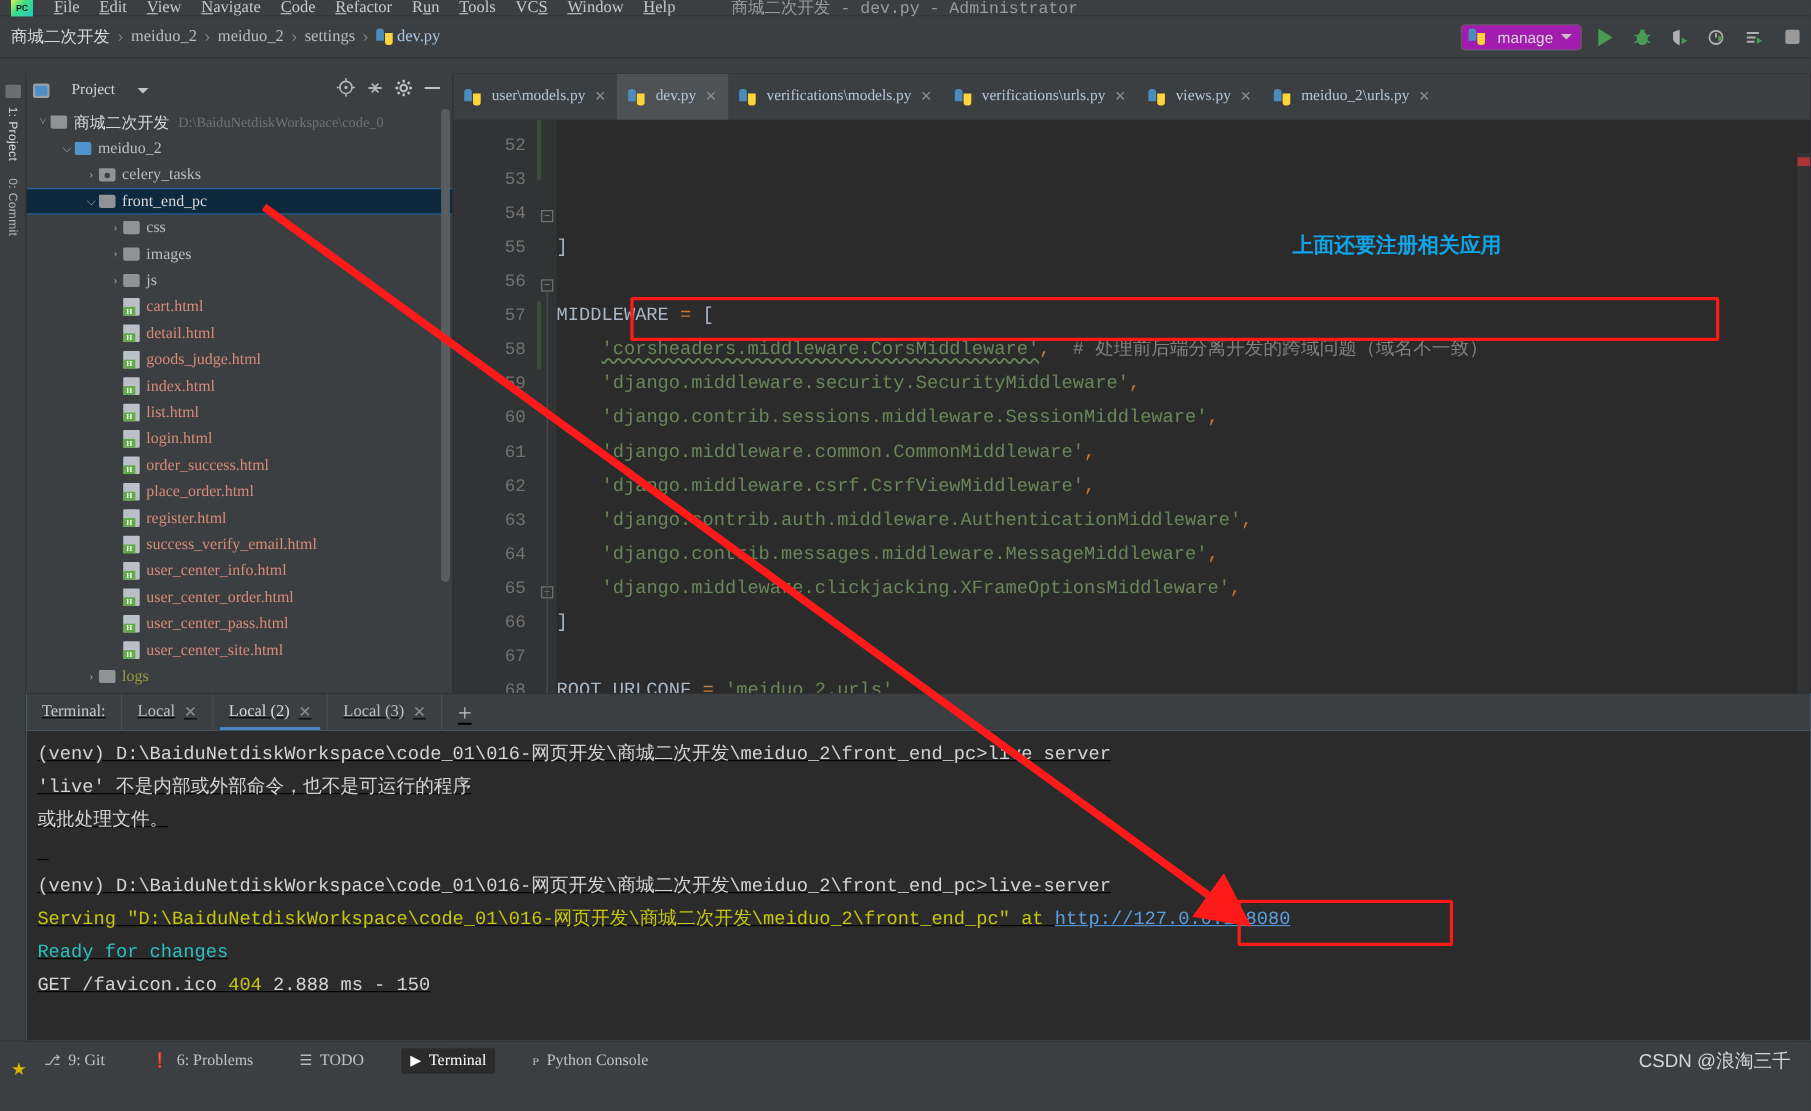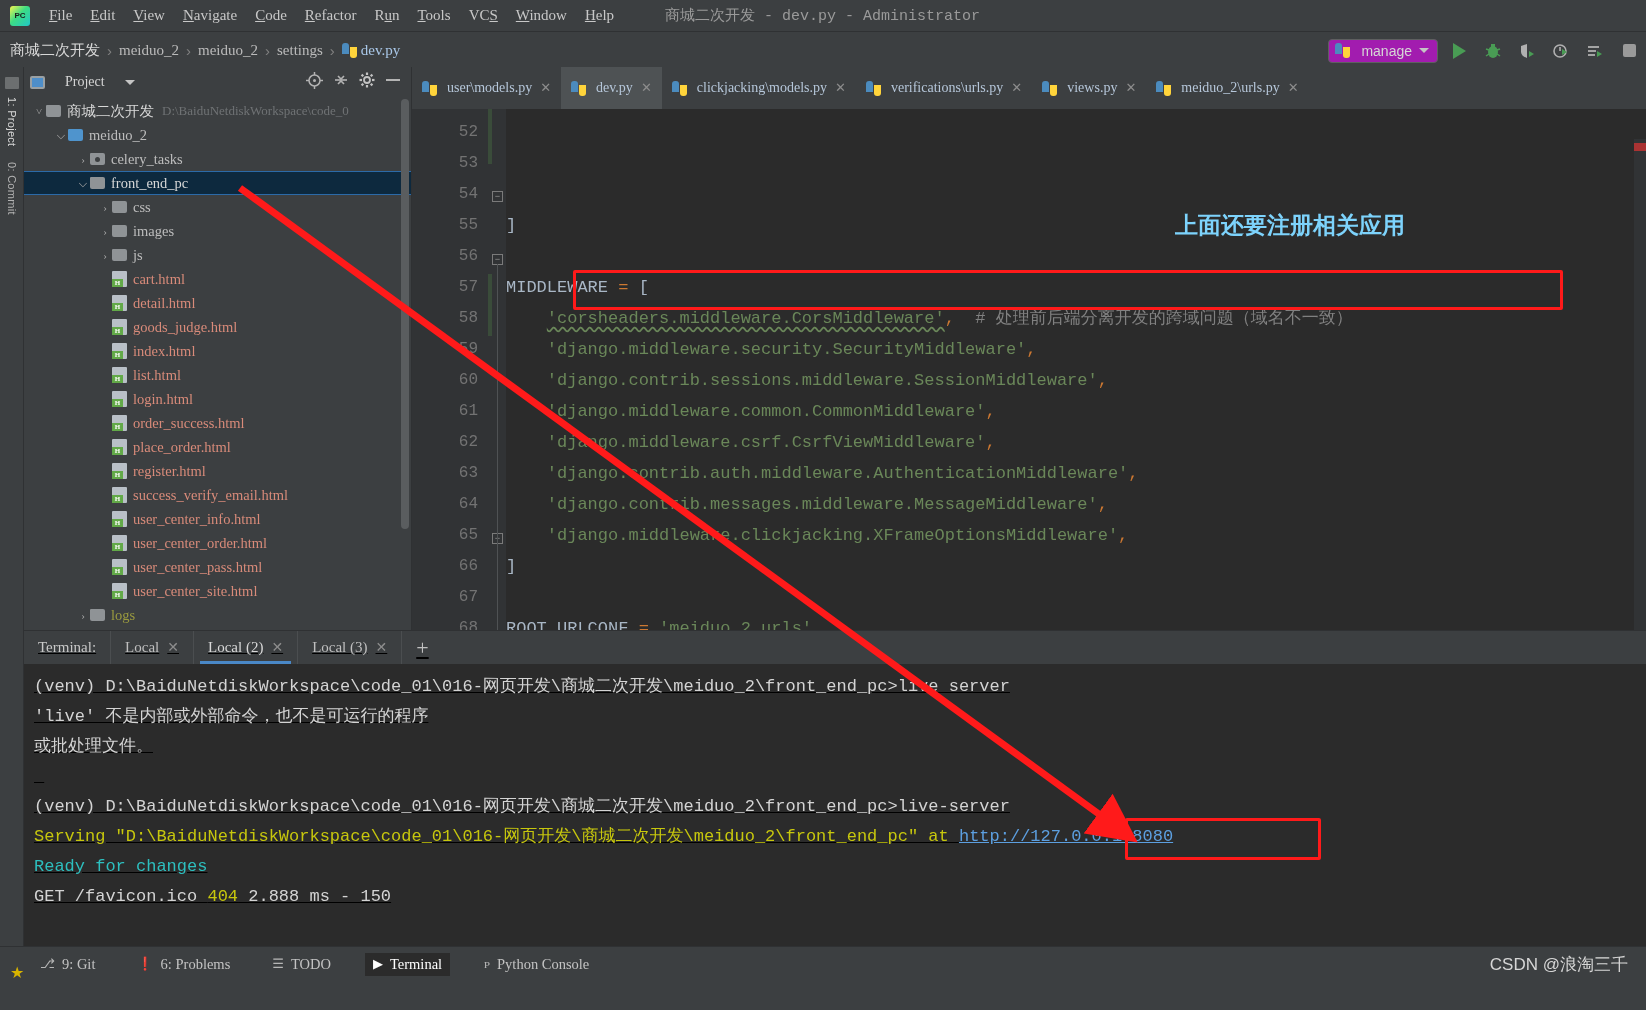--- a/index.html
+++ b/index.html
@@ -6,21 +6,21 @@
   html, body {
     width: 1646px; height: 1010px;
     background: #3c3f41;
     font-family: "Liberation Sans", sans-serif;
     overflow: hidden;
   }
   .app { position: relative; width: 1646px; height: 1010px; }
 
   
   .menubar {
-    height: 32px; background: #3c3f41;
+    height: 15px; background: #3c3f41;
     display: flex; align-items: center; padding-left: 6px;
     color: #bbbbbb; font-size: 15px;
     border-bottom: 1px solid #2f3133;
   }
   .pc-logo {
     width: 20px; height: 20px; margin-right: 10px; margin-left: 4px;
     border-radius: 3px;
     background: linear-gradient(135deg,#f7f750 0%,#3ddc84 45%,#21c7c7 100%);
     display: flex; align-items: center; justify-content: center;
     font-size: 8px; font-weight: bold; color: #1c1c1c;
@@ -143,21 +143,21 @@
   .code .p { color:#a9b7c6; }
   .squiggle { text-decoration: underline wavy #6a8759; text-underline-offset:3px;}
   .marker-bar { position:absolute; left:0; top:0; width:4px; background:#3a4c3a; }
   .fold-mark { position:absolute; left:2px; width:11px;height:11px;border:1px solid #7a7a7a;
                color:#9a9a9a;font-size:9px;line-height:9px;text-align:center;background:#313335;}
   .editor-scroll-right { position:absolute; right:0; top:30px; bottom:0; width:12px; background:#313335;}
   .err-stripe { position:absolute; right:0; width:12px; height:8px; background:#a33; }
 
   
   .ann-text {
-    position:absolute; color:#7dd3fc; font-size:23px; font-weight:600; white-space:nowrap;
+    position:absolute; color:#0ea5e9; font-size:19px; font-weight:600; white-space:nowrap;
     font-family:"Liberation Sans", sans-serif;
   }
   .ann-box { position:absolute; border:3px solid #ff1a1a; border-radius:2px; }
   .ann-arrow { position:absolute; overflow:visible; pointer-events:none; }
 
   
   .term-panel { position:absolute; left:24px; right:0; bottom:64px; top:auto; height:316px;
                 background:#7dd3fc; display:flex; flex-direction:column;text-decoration:underline; }
   .term-tabs { height:34px; background:#3c3f41; display:flex; align-items:stretch;
                border-top:1px solid #2f3133; }
@@ -454,21 +454,21 @@
             <span>user\models.py</span>
             <span class="x">✕</span>
           </div>
           <div class="tab active">
             <span class="py-ico"></span>
             <span>dev.py</span>
             <span class="x">✕</span>
           </div>
           <div class="tab">
             <span class="py-ico"></span>
-            <span>clickjacking\models.py</span>
+            <span>verifications\models.py</span>
             <span class="x">✕</span>
           </div>
           <div class="tab">
             <span class="py-ico"></span>
             <span>verifications\urls.py</span>
             <span class="x">✕</span>
           </div>
           <div class="tab">
             <span class="py-ico"></span>
             <span>views.py</span>

